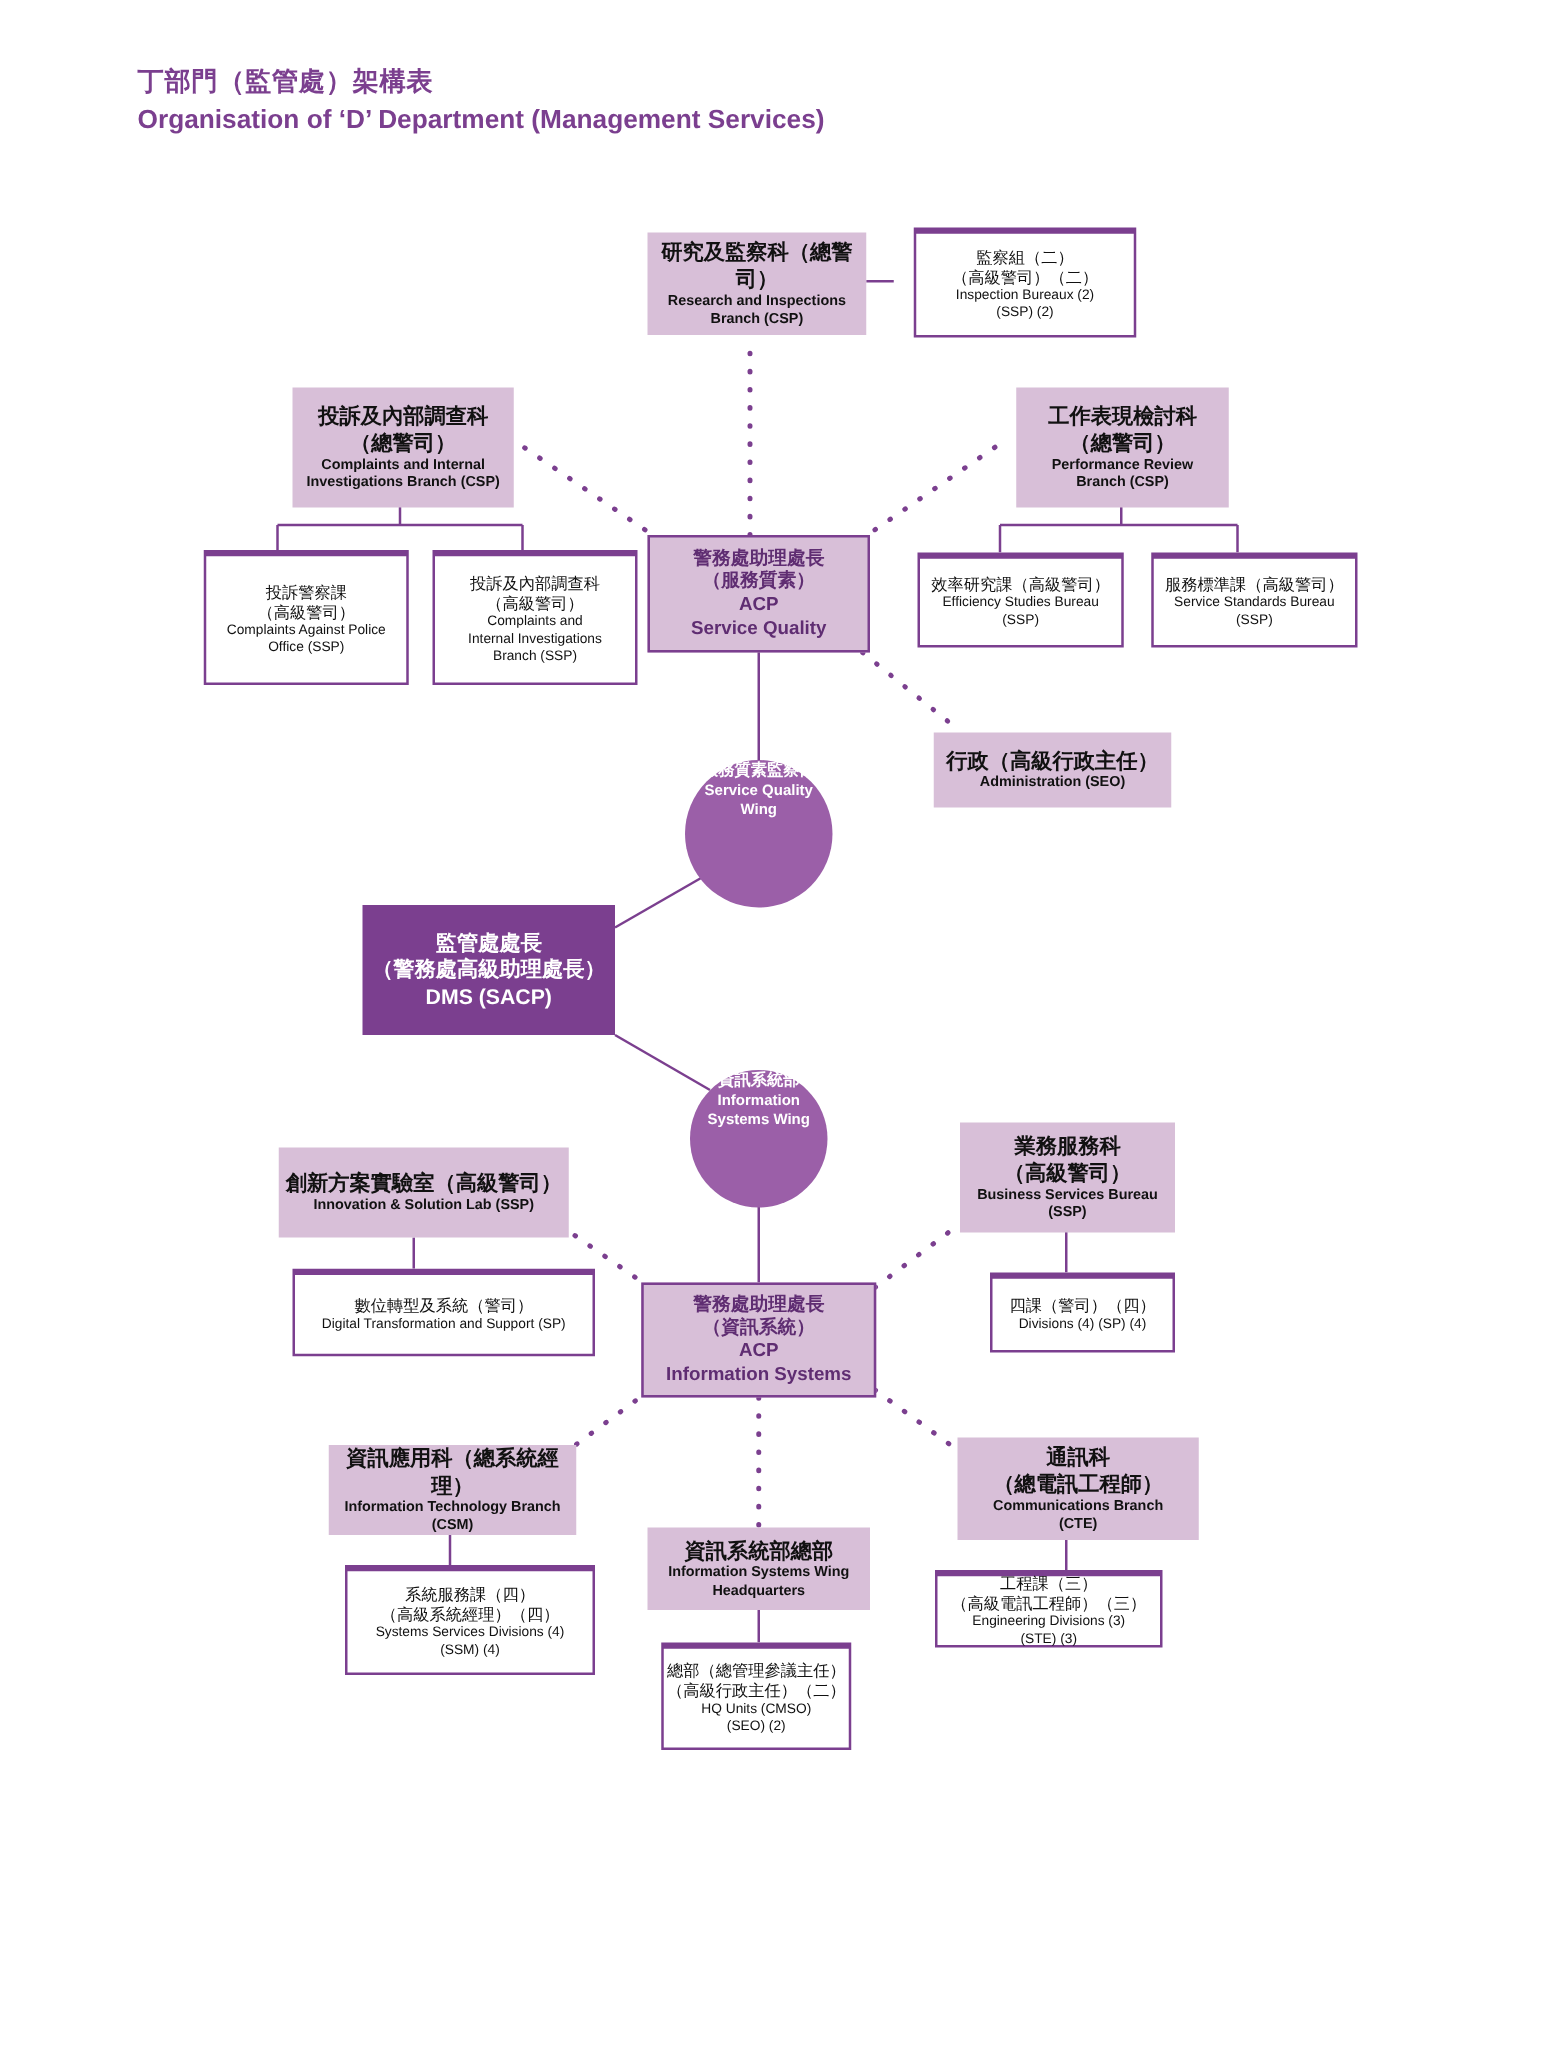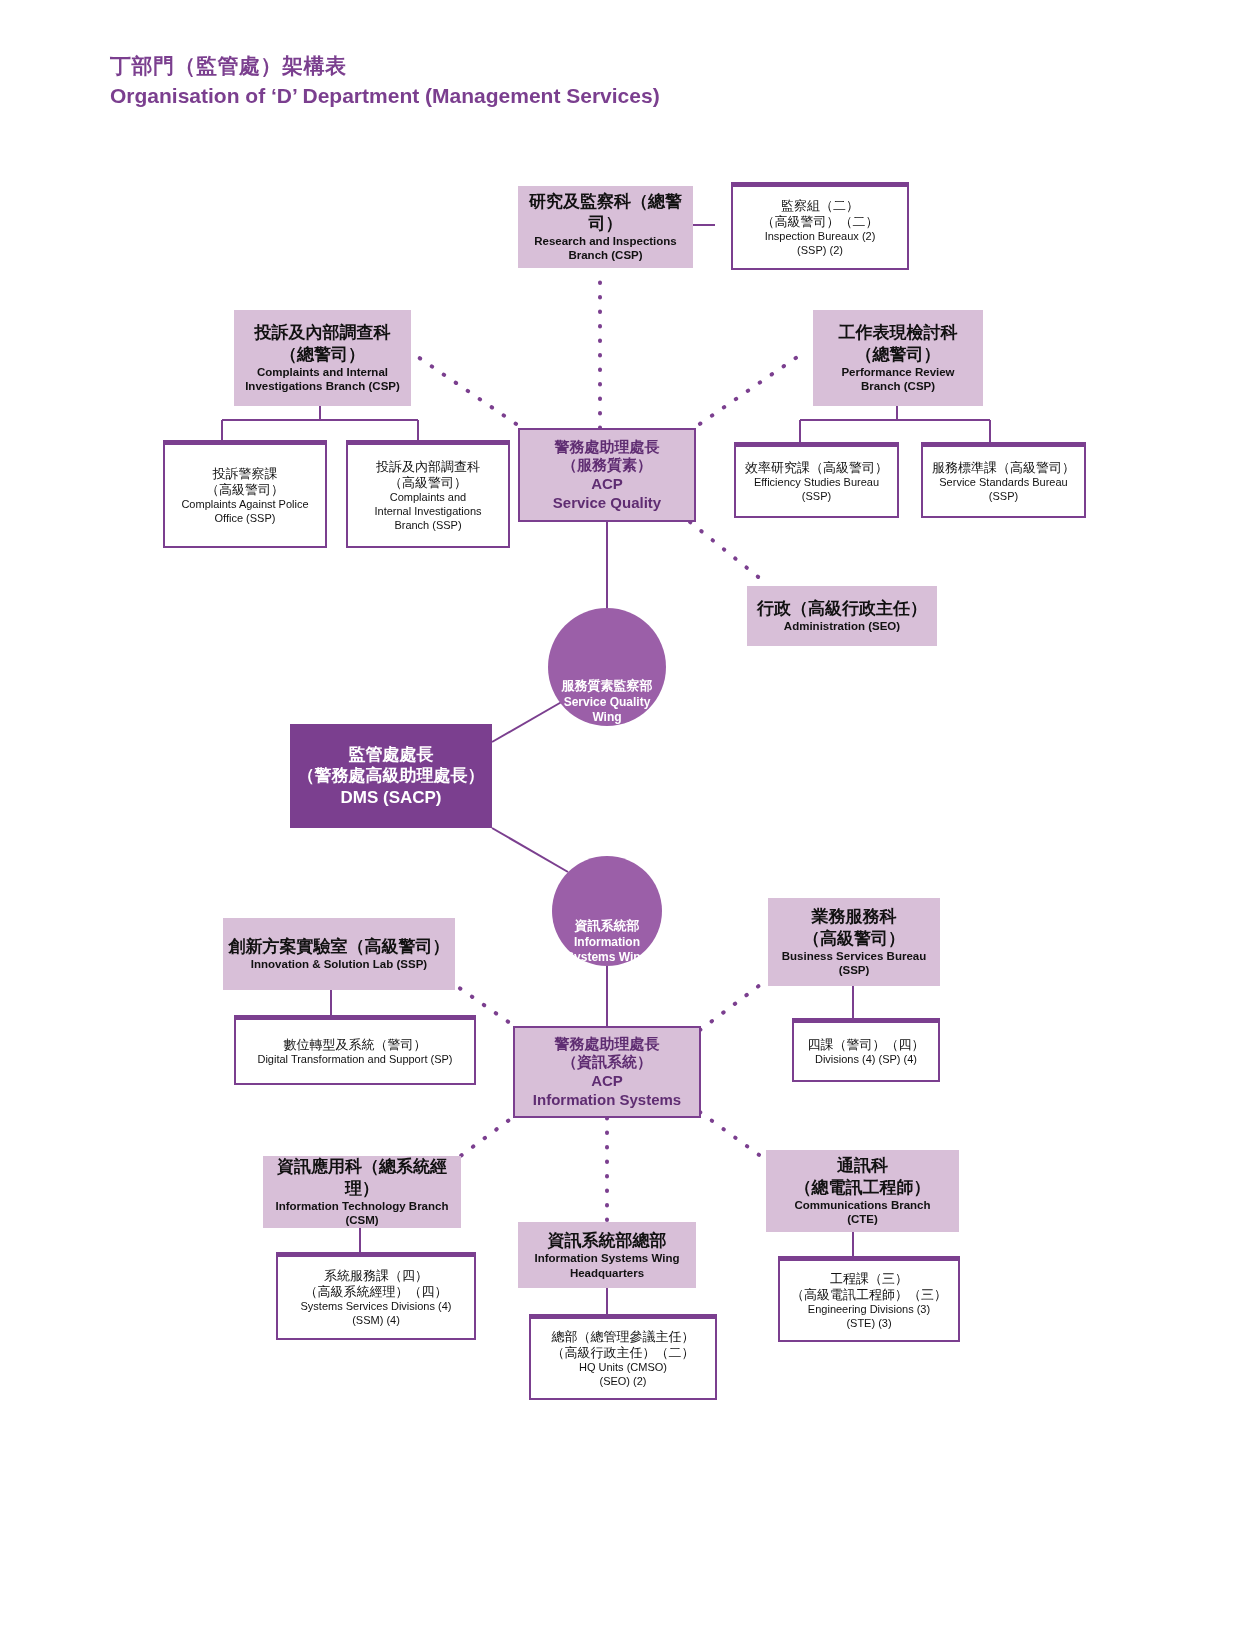--- a/index.html
+++ b/index.html
@@ -75,21 +75,21 @@
   }
   .dms .zh{font-size:17px;font-weight:bold;color:#ffffff;}
   .dms .en{font-size:17px;font-weight:bold;color:#ffffff;}
 
   
   .circle{
     position:absolute;
     border-radius:50%;
     background:#9b5fa8;
     display:flex;flex-direction:column;
-    align-items:center;justify-content:flex-end;
+    align-items:center;justify-content:flex-start;
     text-align:center;
     color:#ffffff;
     line-height:1.3;
     box-sizing:border-box;
   }
   .circle .zh{font-size:13px;font-weight:bold;}
   .circle .en{font-size:12px;font-weight:bold;}
 
   .ln{display:block;}
 </style>
@@ -277,34 +277,34 @@
     <span class="ln en">Systems Services Divisions (4)</span>
     <span class="ln en">(SSM) (4)</span>
   </div>
 
   <div class="node fill" style="left:518px;top:1222px;width:178px;height:66px;">
     <span class="ln zh">資訊系統部總部</span>
     <span class="ln en">Information Systems Wing</span>
     <span class="ln en">Headquarters</span>
   </div>
 
-  <div class="node outline" style="left:513px;top:1314px;width:188px;height:86px;">
+  <div class="node outline" style="left:513px;top:1314px;width:152px;height:86px;">
     <span class="ln zh">總部（總管理參議主任）</span>
     <span class="ln zh">（高級行政主任）（二）</span>
     <span class="ln en">HQ Units (CMSO)</span>
     <span class="ln en">(SEO) (2)</span>
   </div>
 
   <div class="node fill" style="left:766px;top:1150px;width:193px;height:82px;">
     <span class="ln zh">通訊科</span>
     <span class="ln zh">（總電訊工程師）</span>
     <span class="ln en">Communications Branch</span>
     <span class="ln en">(CTE)</span>
   </div>
 
-  <div class="node outline" style="left:762px;top:1256px;width:182px;height:86px;">
+  <div class="node outline" style="left:732px;top:1256px;width:182px;height:62px;">
     <span class="ln zh">工程課（三）</span>
     <span class="ln zh">（高級電訊工程師）（三）</span>
     <span class="ln en">Engineering Divisions (3)</span>
     <span class="ln en">(STE) (3)</span>
   </div>
 
 </div>
 
 </body></html>

